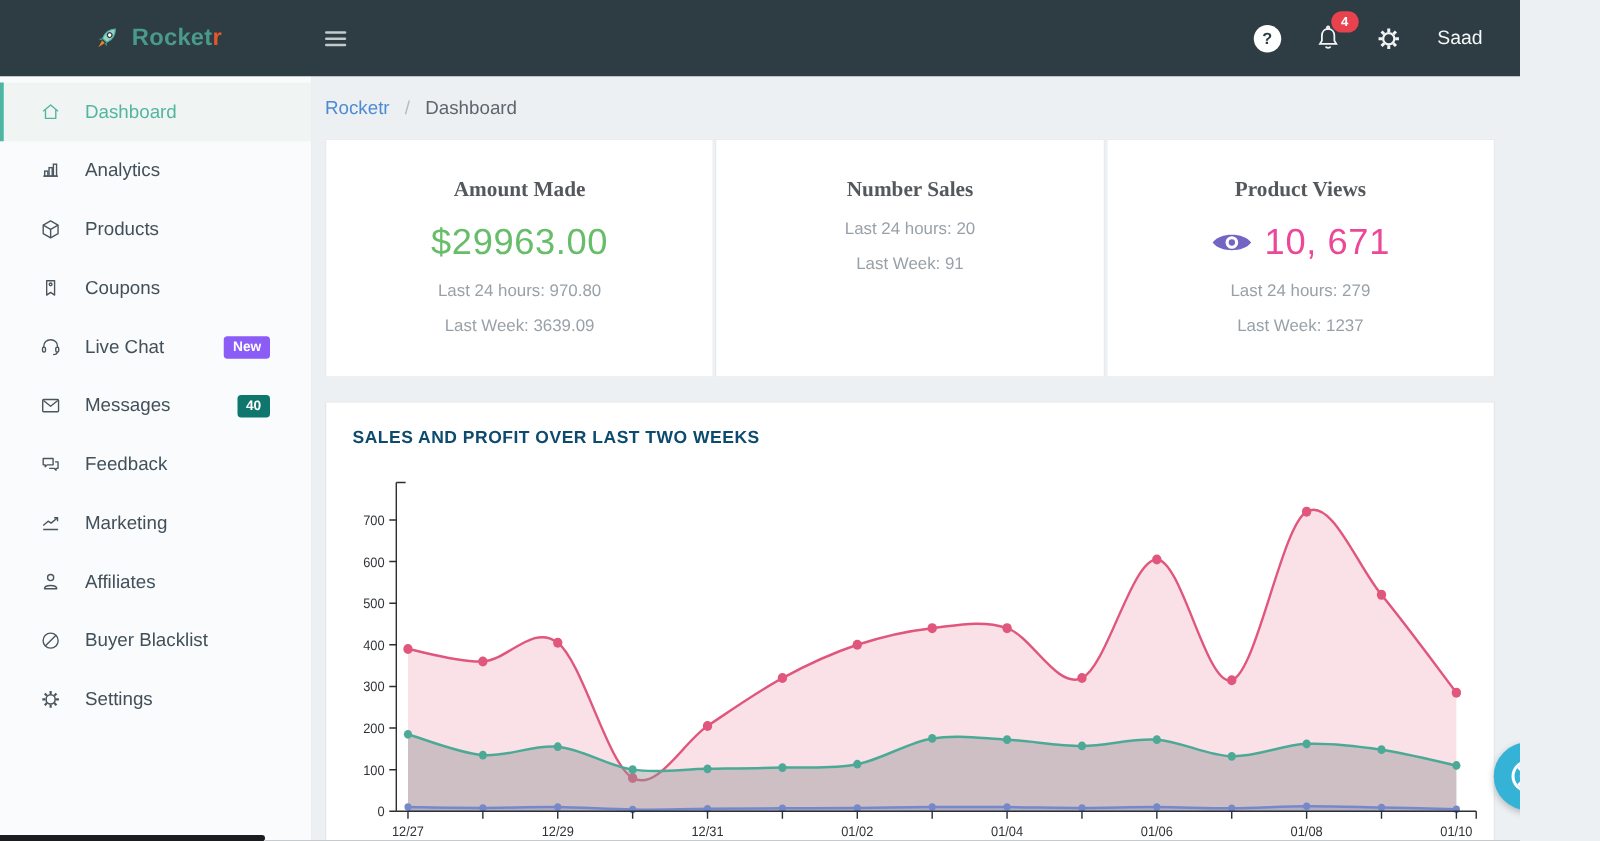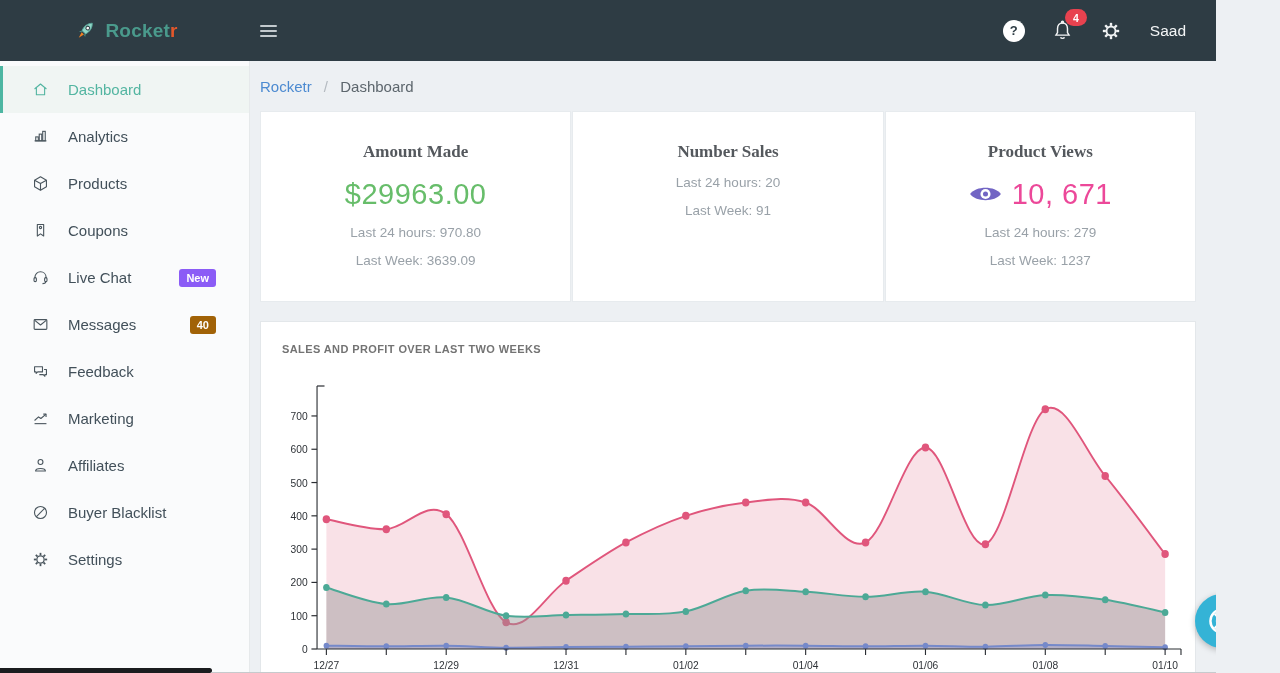--- a/index.html
+++ b/index.html
@@ -31,39 +31,39 @@
              border-right:1px solid #e6e9eb; padding-top:5px; z-index:20; }
   .side-item { height:47px; display:flex; align-items:center; padding-left:28px; cursor:pointer;
                border-left:3px solid transparent; color:#42505a; }
   .side-item .sicon { width:19px; height:19px; margin-right:18px; color:#4a565e; flex:none; }
   .side-item .slabel { font-size:15px; }
   .side-item.active { background:#f0f5f3; border-left-color:#4db6a2; color:#53b5a1; }
   .side-item.active .sicon { color:#53b5a1; }
   .badge { margin-left:auto; margin-right:33px; color:#fff; font-size:11px; font-weight:bold;
            border-radius:3px; padding:3px 7px; }
   .badge-green { background:#8b5cf6; }
-  .badge-blue  { background:#a16207; }
+  .badge-blue  { background:#0f766e; }
 
   
   .content { position:absolute; top:61px; left:250px; right:0; bottom:0; padding:0 20px 0 10px; }
   .breadcrumb { padding:17px 0 16px 0; font-size:15px; }
   .crumb-home { color:#4c8ad1; text-decoration:none; cursor:pointer; }
   .crumb-sep { color:#b4bac0; margin:0 8px; }
   .crumb-current { color:#5d666d; }
 
   .stats-row { display:flex; gap:1px; height:191px; }
   .stat-card { flex:1; background:#fff; border:1px solid #e7ebee; text-align:center; padding-top:30px; }
   .stat-title { font-size:17px; font-weight:600; color:#54585d;font-family:Liberation Serif, serif; }
   .stat-value-row { display:flex; align-items:center; justify-content:center; gap:10px; margin-top:14px; height:36px; }
   .stat-value { font-size:29px; letter-spacing:.5px; }
   .stat-sub { font-size:13.5px; color:#99a1a8; margin-top:13px; }
 
   .chart-card { margin-top:19px; background:#fff; border:1px solid #e3e7ea; height:380px; overflow:hidden; }
-  .chart-title { padding:19px 0 0 21px; font-size:11px; font-weight:bold; letter-spacing:.4px;
-                 color:#737373; line-height:17px; }
+  .chart-title { padding:19px 0 0 21px; font-size:14px; font-weight:bold; letter-spacing:.4px;
+                 color:#0c4a6e; line-height:17px; }
   #chart-svg { display:block; margin-top:23px; width:100%; height:293px; }
   #chart-svg text { font-family:"Liberation Sans","DejaVu Sans",sans-serif; font-size:11px; fill:#2f3338; }
 
   
   .fab { position:absolute; left:1195px; top:594px; width:54px; height:54px; border-radius:50%;
          background:#34b3d6; border:none; cursor:pointer; z-index:40;
          display:flex; align-items:center; justify-content:center;
          box-shadow:0 2px 6px rgba(0,0,0,.25); color:#fff; }
 
   

